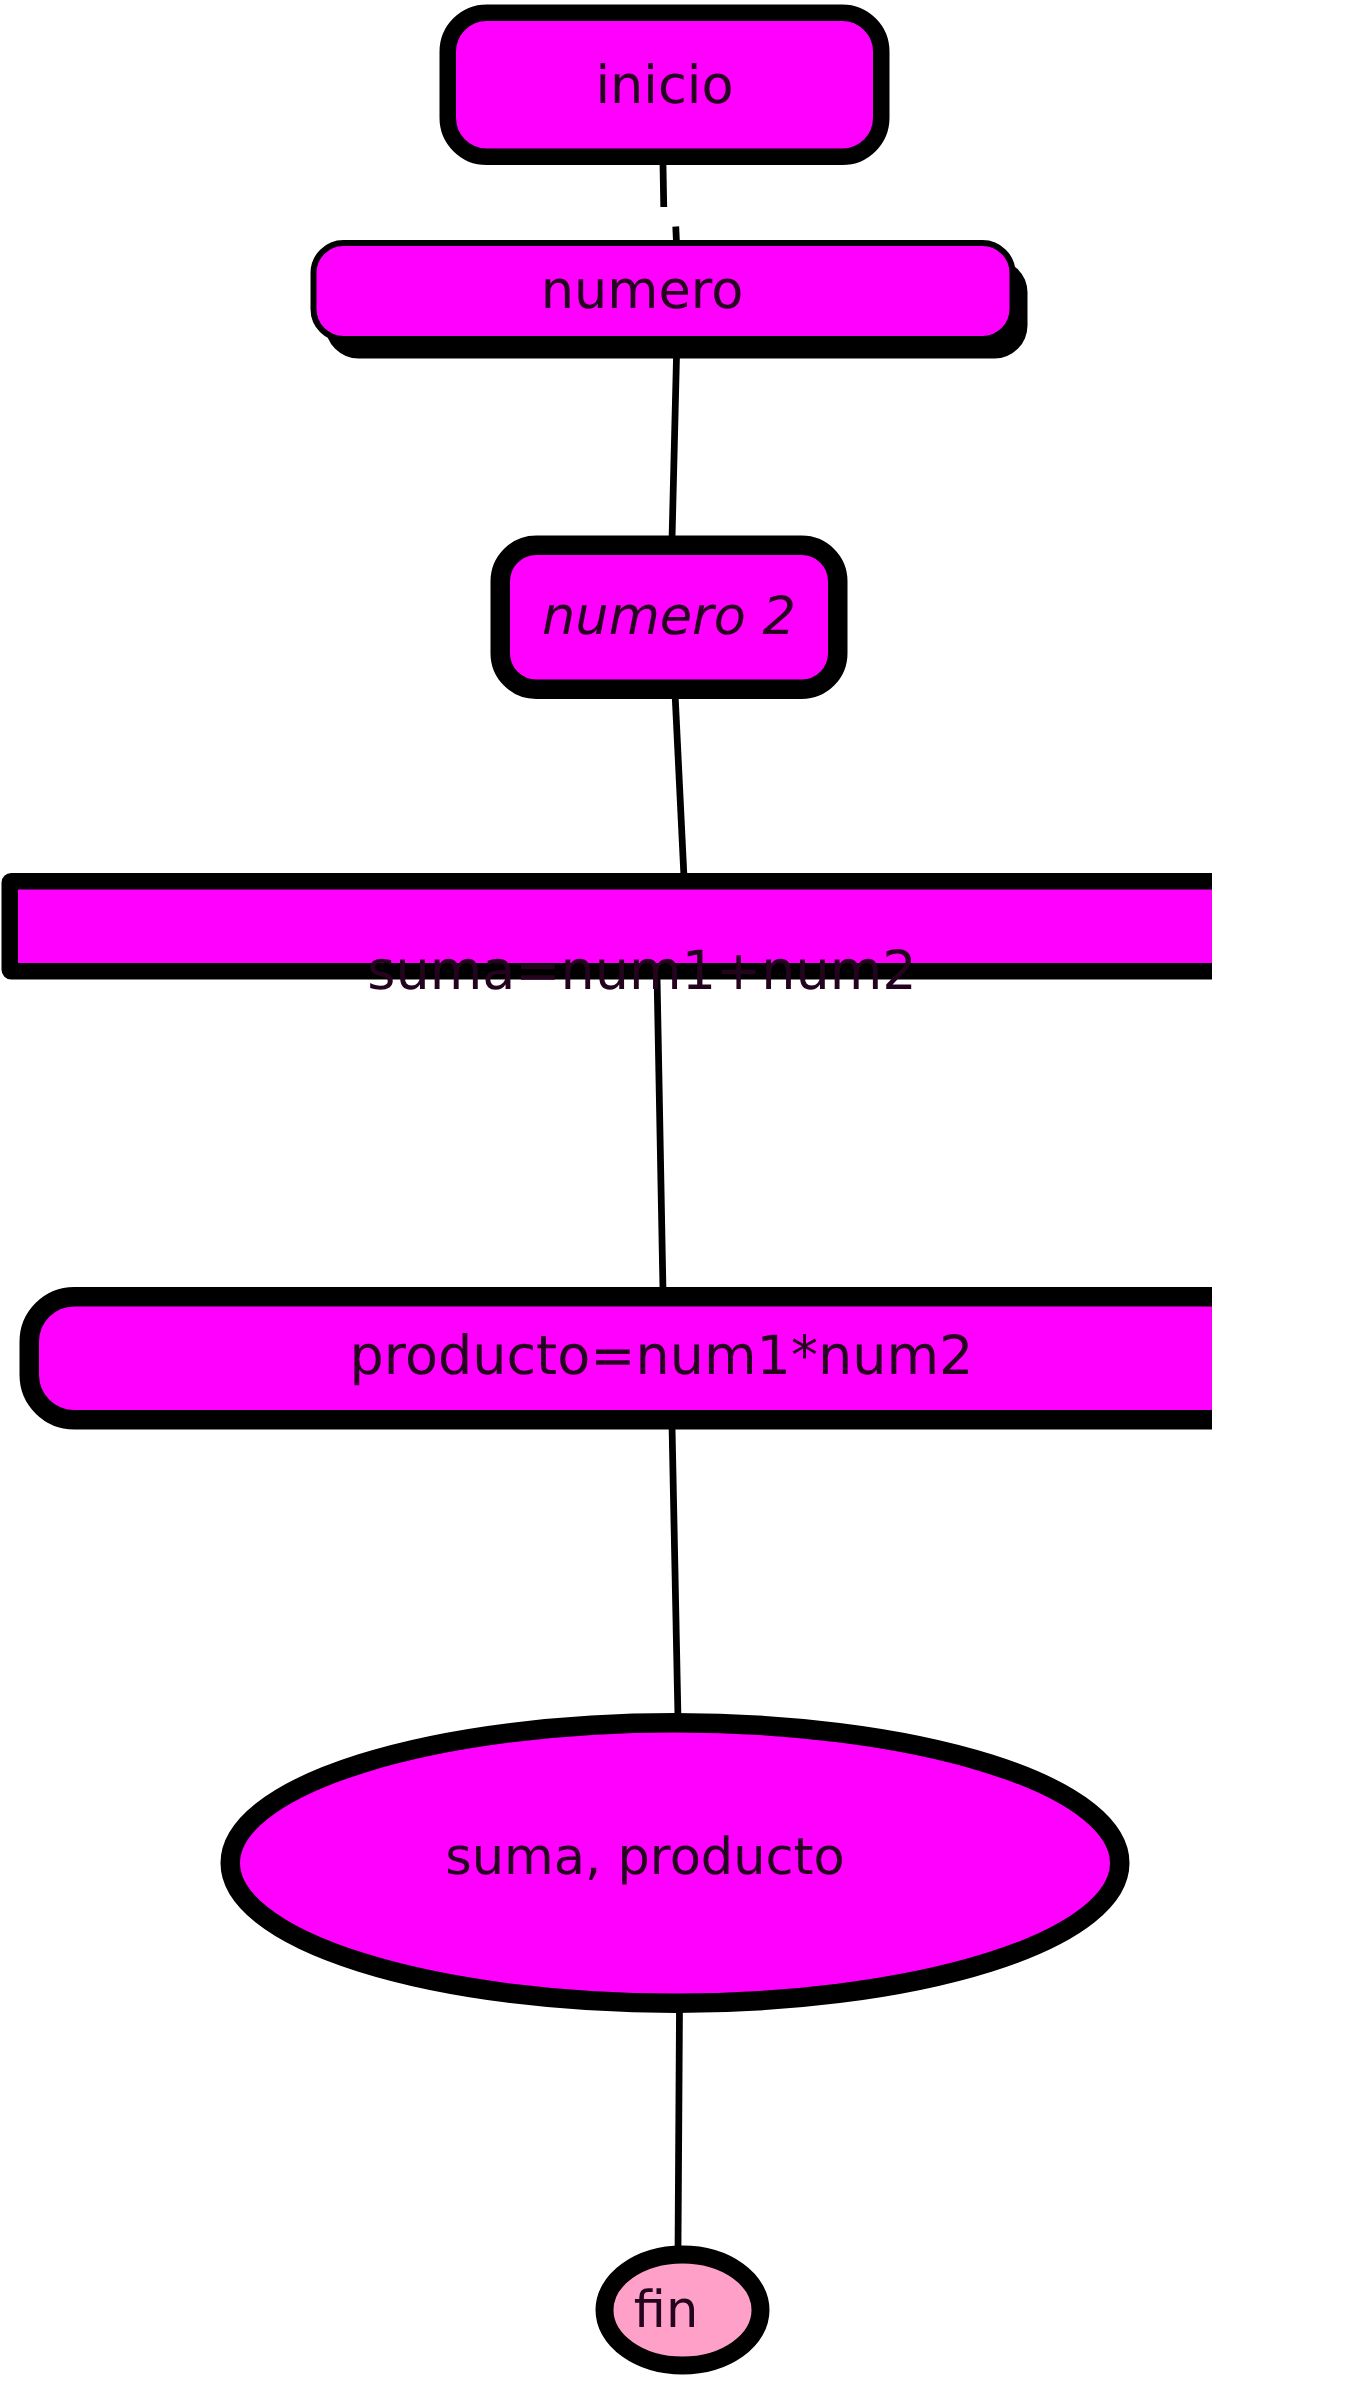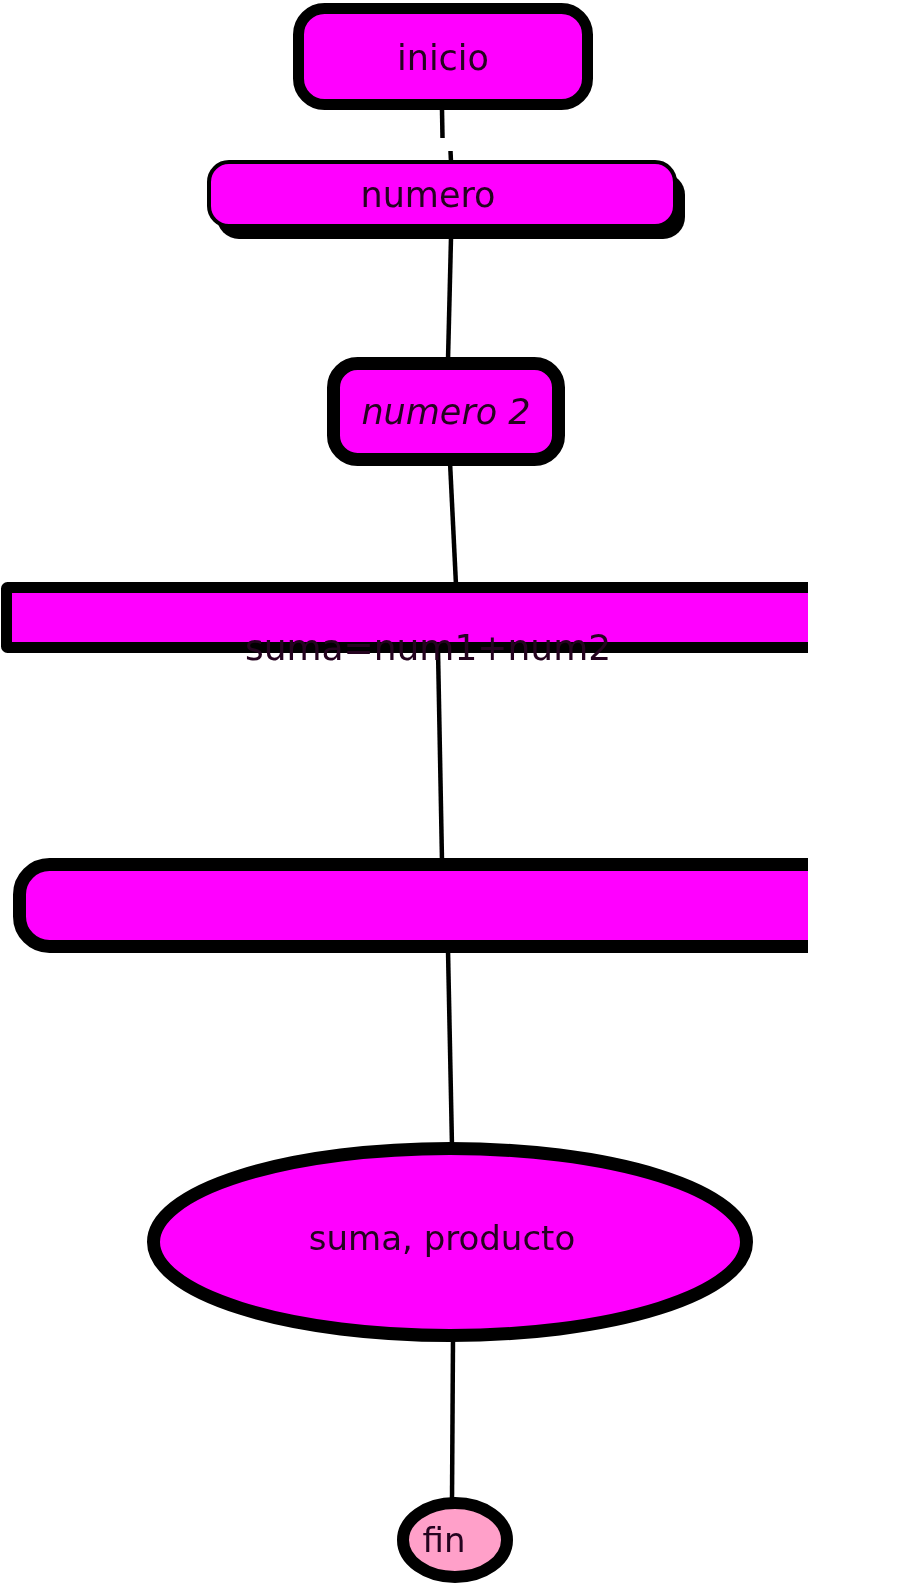--- a/index.html
+++ b/index.html
@@ -76,17 +76,18 @@
   </svg>
 
   <div class="node-label" style="left:443px; top:58px;">inicio</div>
 
   <div class="node-label" style="left:428px; top:195px;text-align:right;">numero</div>
 
   <div class="node-label" style="left:446px; top:412px;font-style:italic;">numero 2</div>
 
   <div class="node-label wide" style="left:428px; top:616px;margin-top:32px;">suma=num1+num2</div>
 
+  <div class="node-label wide" style="left:441px; top:905px;">producto=num1*num2</div>
 
-  <div class="node-label small" style="left:430px; top:1238px;margin-left:12px;">suma, producto</div>
+  <div class="node-label small" style="left:430px; top:1238px;">suma, producto</div>
 
   <div class="node-label small" style="left:444px; top:1540px;">fin</div>
 </div>
 
 </body></html>

